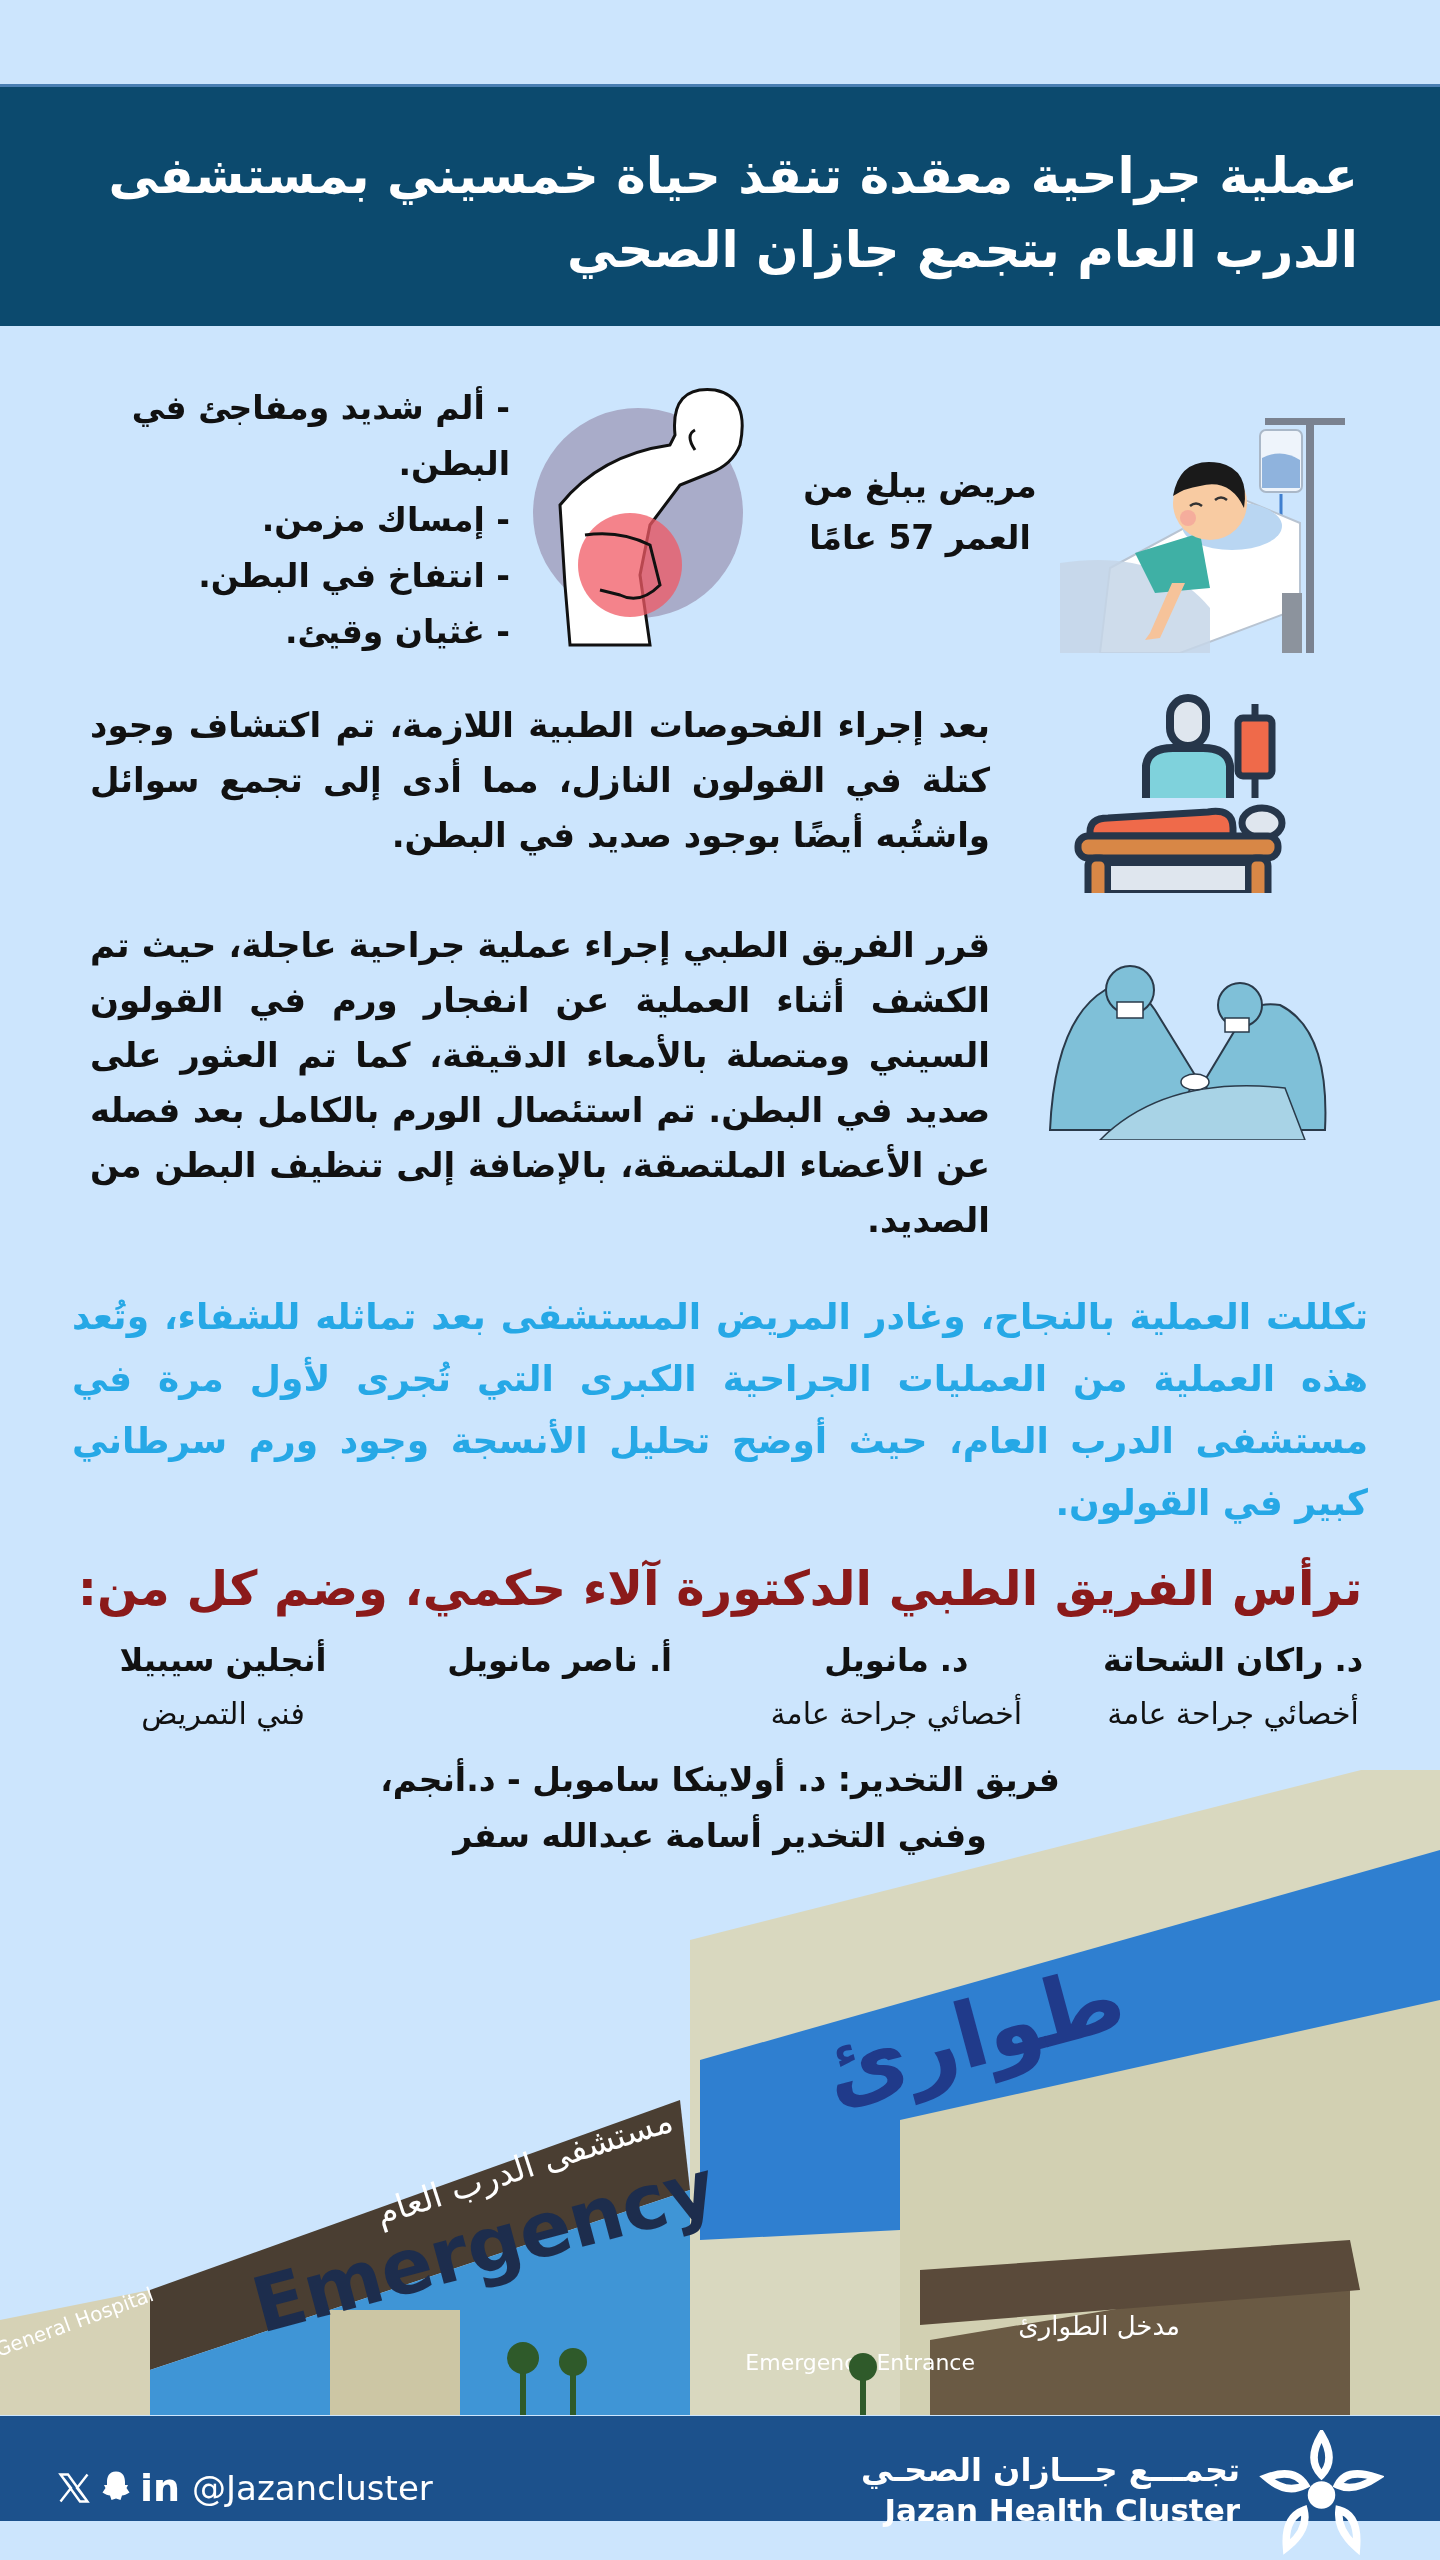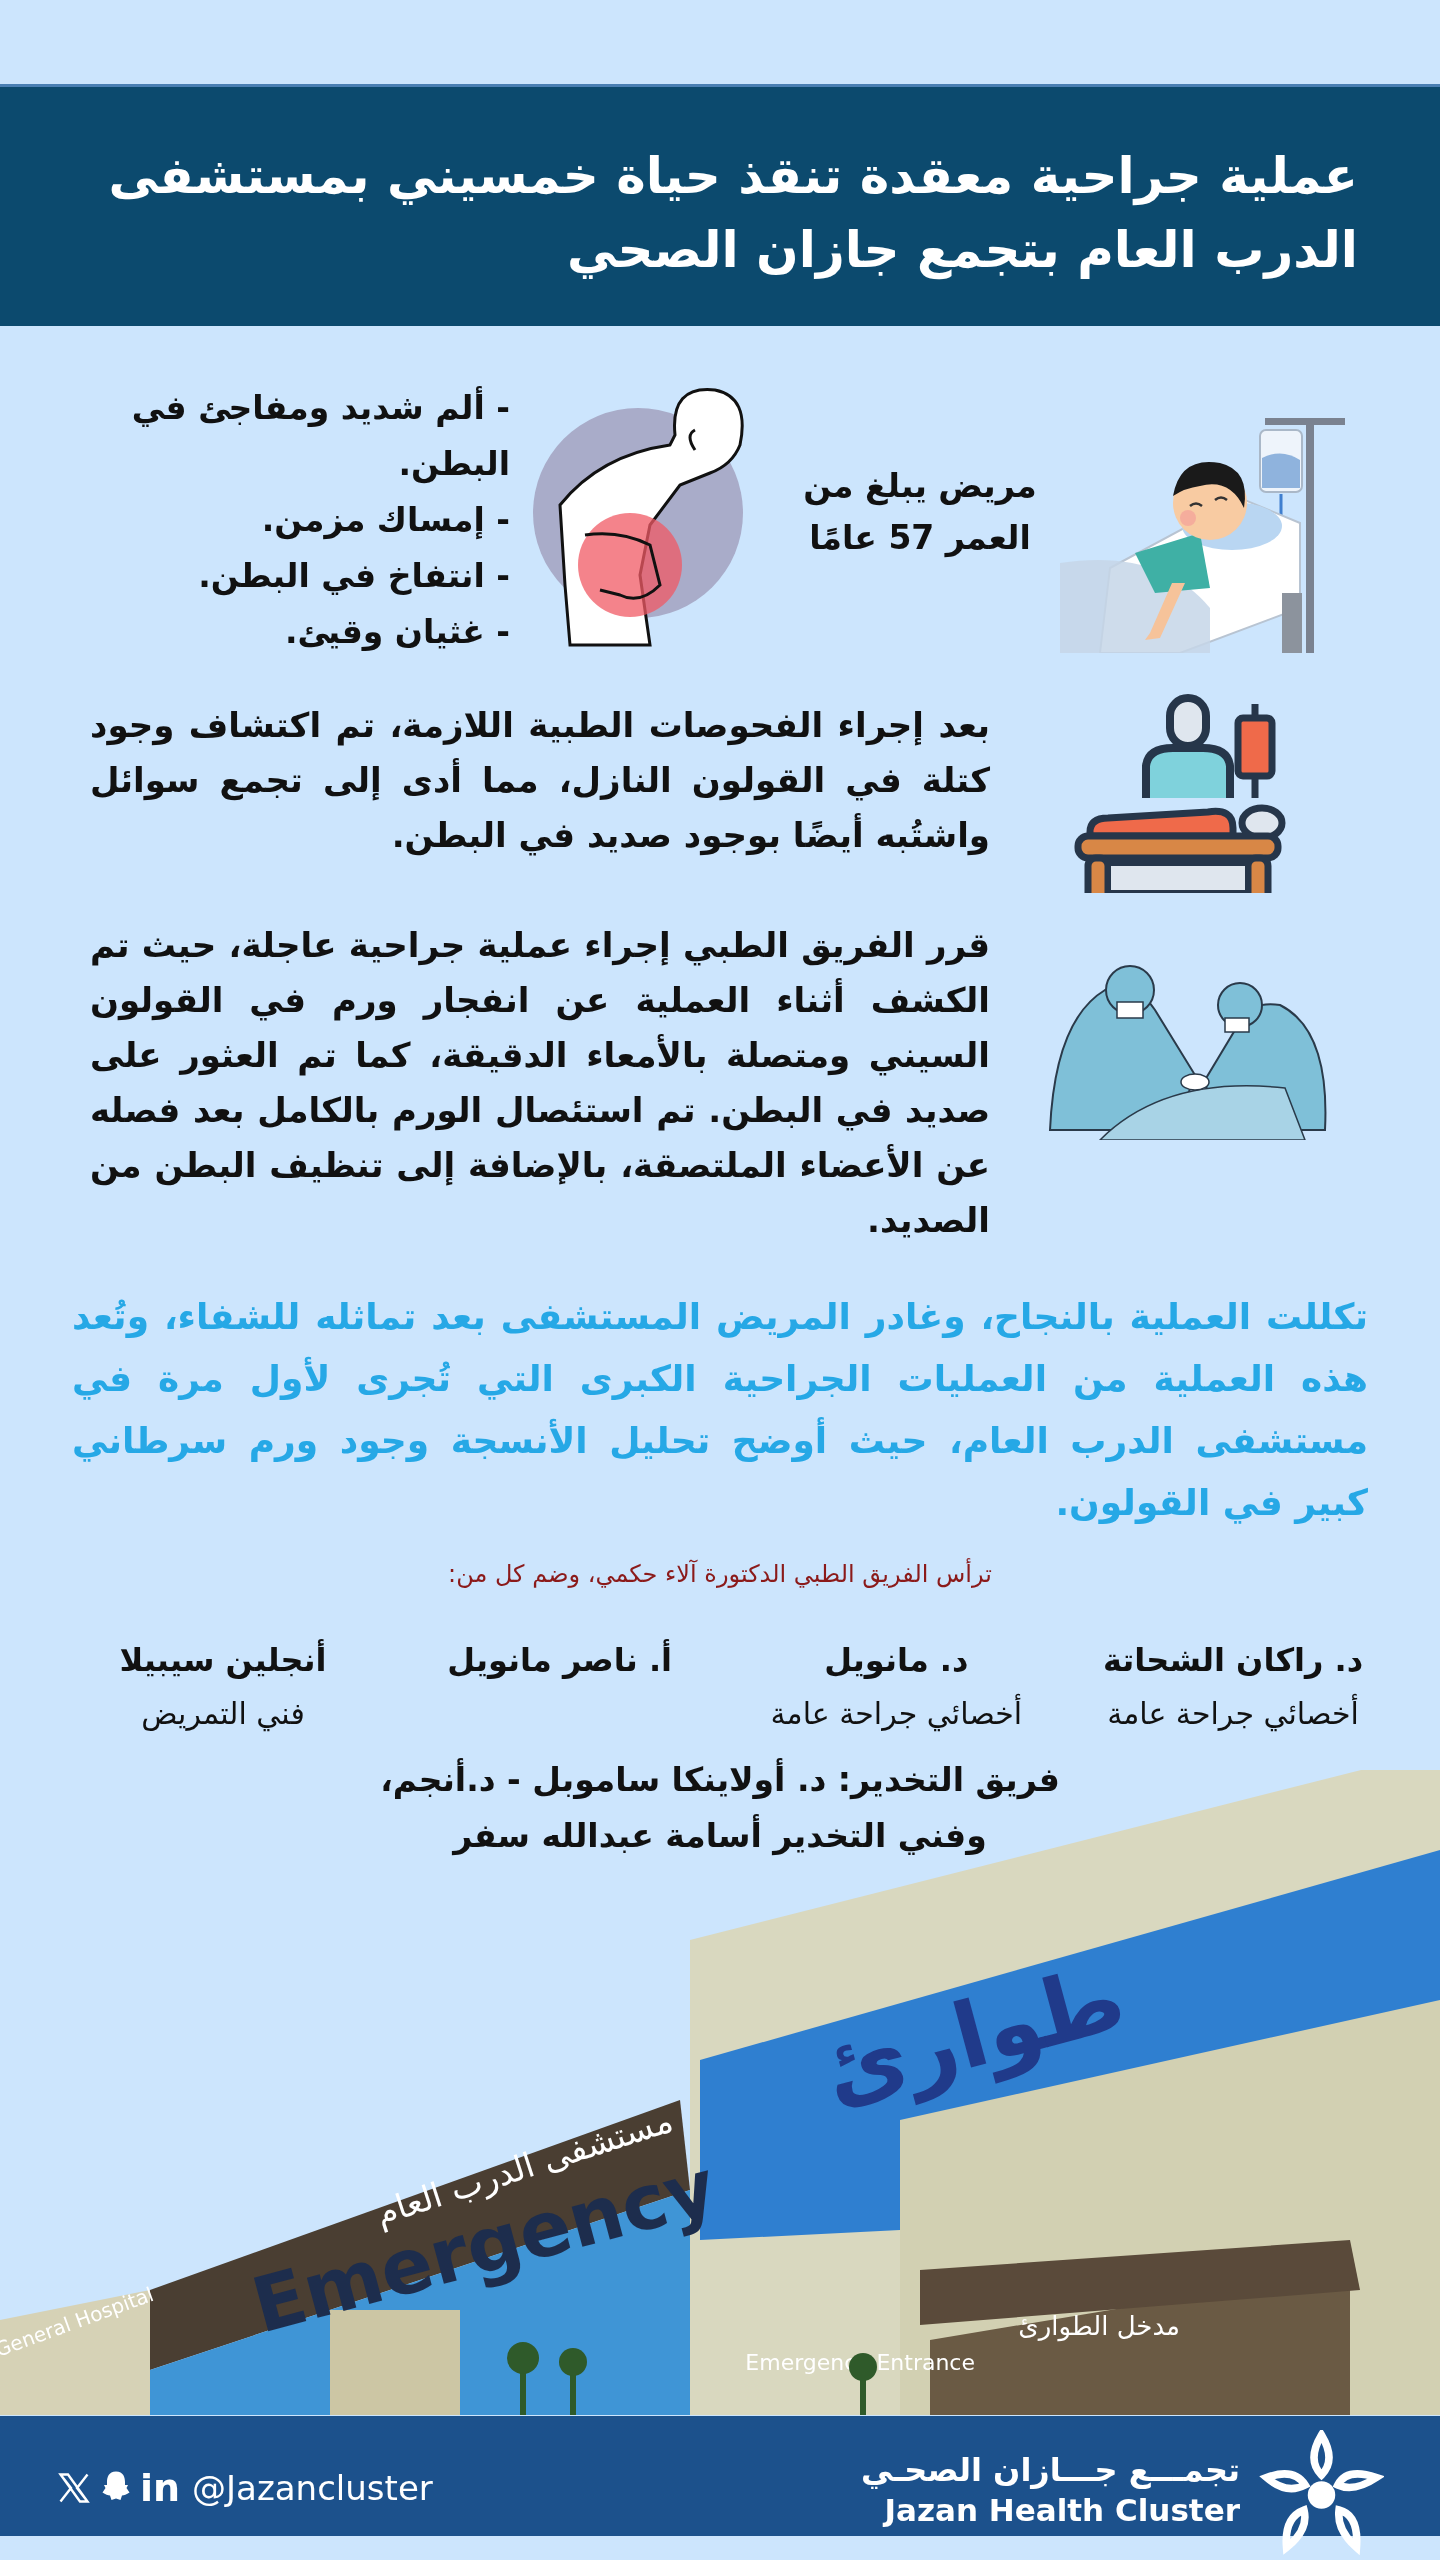--- a/index.html
+++ b/index.html
@@ -43,21 +43,21 @@
   }
   .para1 { right: 450px; top: 698px; width: 900px; }
   .para2 { right: 450px; top: 918px; width: 900px; }
   .para3 {
     right: 72px; top: 1286px; width: 1296px; color: #26a8e6;
     font-size: 36px; line-height: 62px;
   }
 
   .team-head {
     position: absolute; left: 0; top: 1560px; width: 1440px; text-align: center;
-    color: #8b1a1a; font-weight: normal; font-size: 24px;
+    color: #8b1a1a; font-weight: bold; font-size: 48px;
   }
   .team-grid {
     position: absolute; right: 62px; top: 1632px; width: 1300px;
     display: flex; flex-direction: row; justify-content: space-between;
   }
   .member { text-align: center; width: 290px; }
   .member .name { font-weight: bold; font-size: 32px; line-height: 56px; color: #111; }
   .member .role { font-size: 30px; line-height: 52px; color: #111; }
   .anesth {
     position: absolute; left: 0; top: 1752px; width: 1440px; text-align: center;
@@ -65,21 +65,21 @@
   }
 
   
   .photo {
     position: absolute; left: 0; top: 1770px; width: 1440px; height: 645px;
     overflow: hidden;
   }
 
   
   .footer {
-    position: absolute; left: 0; top: 2416px; width: 1440px; height: 120px;
+    position: absolute; left: 0; top: 2416px; width: 1440px; height: 105px;
     background: #1c518c;
   }
   .social {
     position: absolute; left: 56px; top: 50px; direction: ltr;
     display: flex; align-items: center; gap: 6px; color: #fff;
   }
   .social .handle { font-size: 34px; color: #fff; margin-left: 6px; }
   .brand {
     position: absolute; right: 200px; top: 34px; text-align: right; color: #fff;
   }

